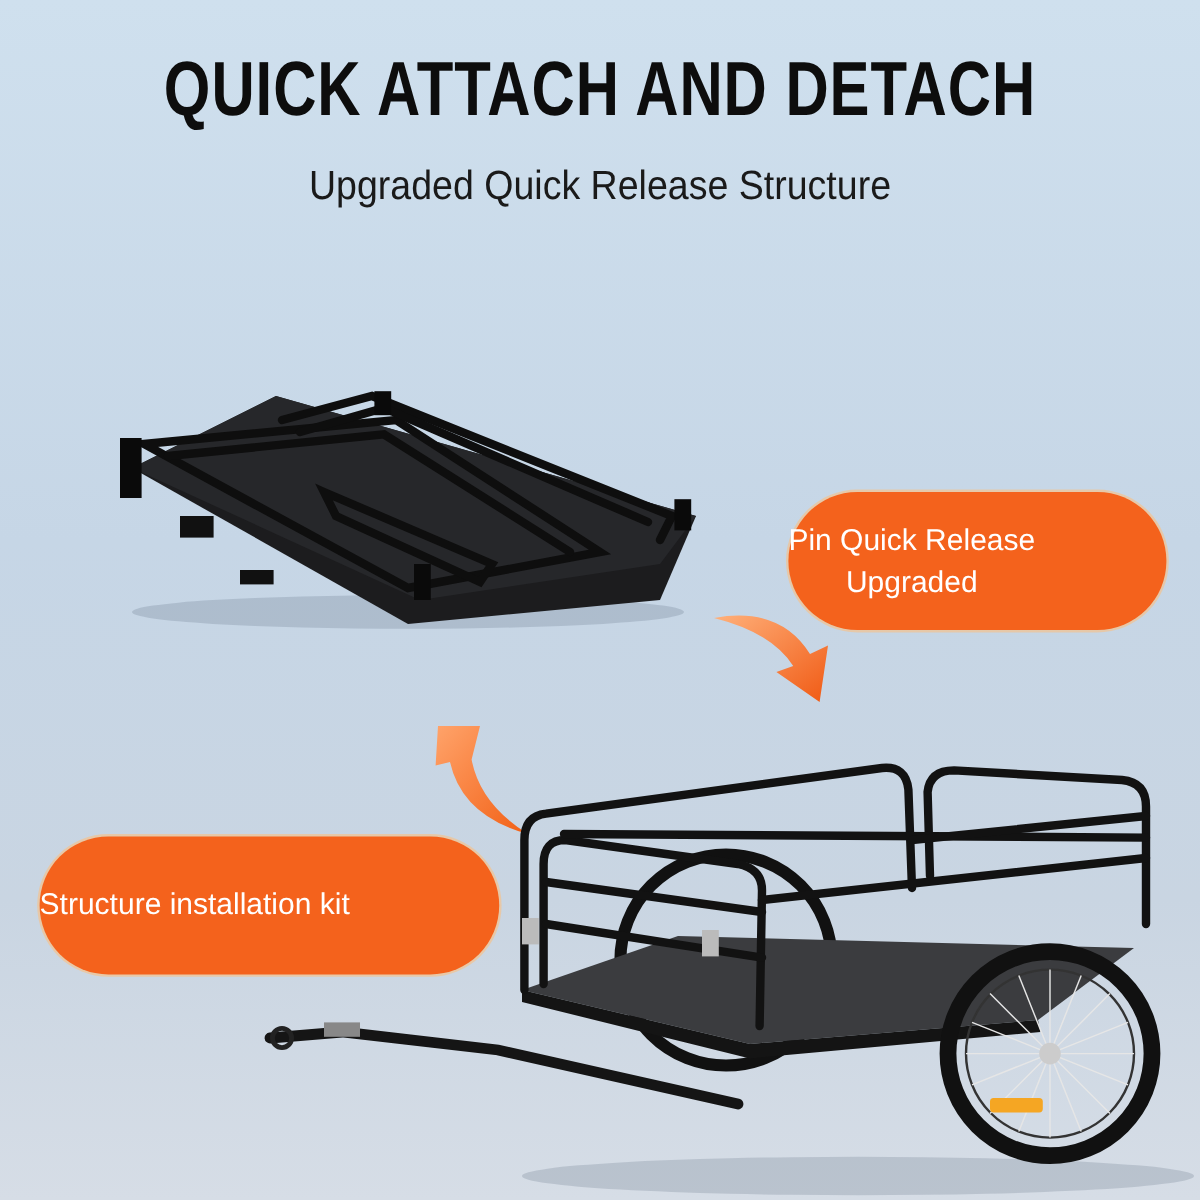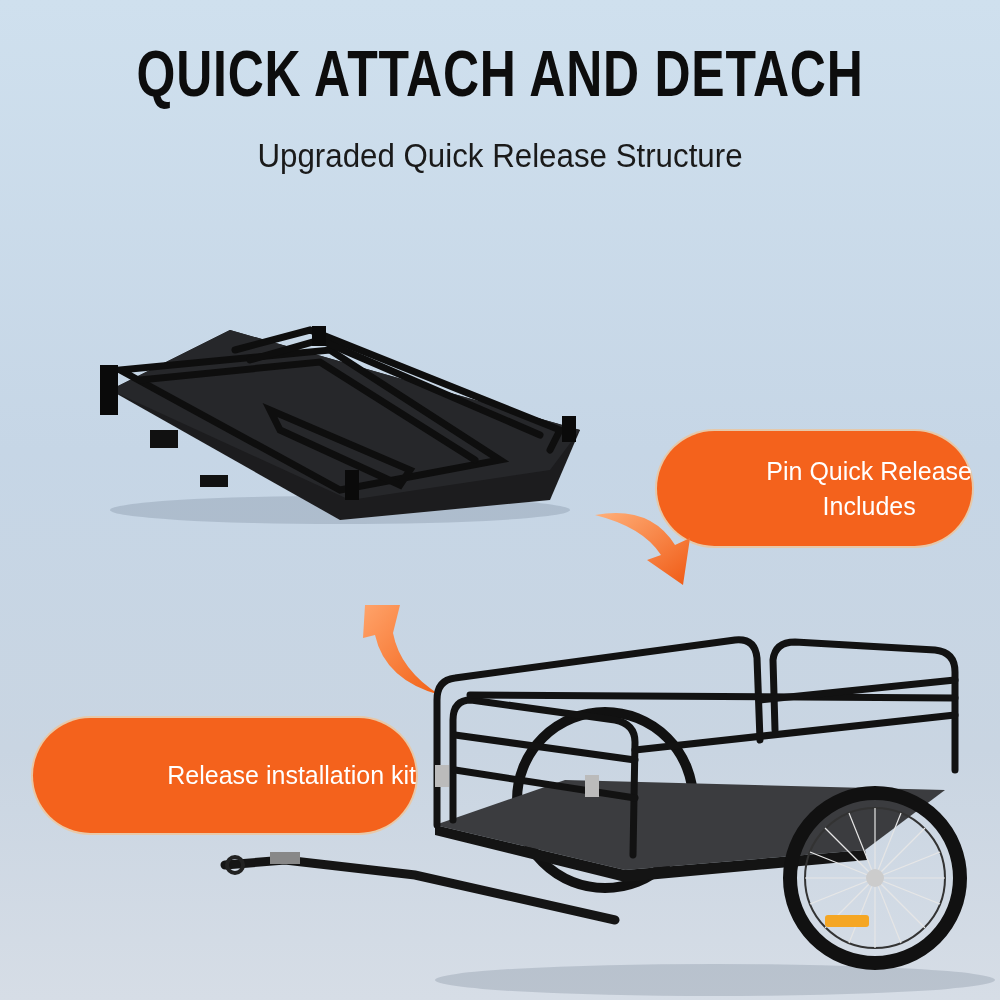--- a/index.html
+++ b/index.html
@@ -15,24 +15,23 @@
     transform: scaleX(0.78); transform-origin: 50% 0;
     line-height:1;
   }
   .subheadline {
     position:absolute; left:0; top:136px; width:1000px; text-align:center;
     font-family: "Liberation Sans", sans-serif; font-size:34px; color:#1a1a1a;
     transform: scaleX(0.92); transform-origin: 50% 0;
   }
   .pill {
     position:absolute; background:#f4621c; color:#fff;
-    border-radius:60px; display:flex; align-items:center; justify-content:flex-end;
+    border-radius:60px; display:flex; align-items:center; justify-content:flex-start;
     text-align:center; font-family: "Liberation Sans", sans-serif;
     box-shadow: 0 0 0 2px rgba(255,190,120,0.55);
-    margin-top: 21px;
   }
   .pill .line { display:block; }
   .pill-pin { left:657px; top:410px; width:315px; height:115px; font-size:25px; line-height:35px; }
   .pill-kit { left:33px; top:697px; width:383px; height:115px; font-size:25px; line-height:35px; }
   svg { position:absolute; overflow:visible; }
 </style>
 </head>
 <body>
 
 <div class="headline">QUICK ATTACH AND DETACH</div>
@@ -53,21 +52,21 @@
   <rect x="232" y="16" width="14" height="20" fill="#0a0a0a"></rect>
   <rect x="482" y="106" width="14" height="26" fill="#0a0a0a"></rect>
   <rect x="265" y="160" width="14" height="30" fill="#0a0a0a"></rect>
   <rect x="70" y="120" width="28" height="18" fill="#111"></rect>
   <rect x="120" y="165" width="28" height="12" fill="#111"></rect>
 </svg>
 
 <div class="pill pill-pin">
   <div>
     <span class="line">Pin Quick Release</span>
-    <span class="line">Includes</span>
+    <span class="line">Upgraded</span>
   </div>
 </div>
 
 <svg width="120" height="90" style="left:595px;top:505px" viewBox="0 0 120 90">
   <defs>
     <linearGradient id="ga" x1="0" y1="0" x2="1" y2="1">
       <stop offset="0" stop-color="#ffb07a"></stop>
         <stop offset="1" stop-color="#f05a14"></stop>
     </linearGradient>
   </defs>
@@ -79,21 +78,21 @@
     <linearGradient id="gb" x1="0" y1="0" x2="1" y2="1">
       <stop offset="0" stop-color="#ffa36a"></stop>
         <stop offset="1" stop-color="#f26015"></stop>
     </linearGradient>
   </defs>
   <path d="M95 95 Q40 80 30 35 L18 38 L20 5 L55 5 L48 33 Q55 70 95 95 Z" fill="url(#gb)"></path>
 </svg>
 
 <div class="pill pill-kit">
   <div>
-    <span class="line">Release installation kit</span>
+    <span class="line">Structure installation kit</span>
   </div>
 </div>
 
 <svg width="780" height="380" style="left:215px;top:620px" viewBox="0 0 780 380">
   <ellipse cx="500" cy="360" rx="280" ry="16" fill="rgba(60,80,100,0.18)"></ellipse>
 
   <path d="M10 245 L70 240 L200 255 L400 300" stroke="#151515" stroke-width="9" fill="none" stroke-linecap="round"></path>
   <circle cx="20" cy="245" r="8" fill="none" stroke="#222" stroke-width="4"></circle>
   <rect x="55" y="232" width="30" height="12" fill="#888"></rect>
 

